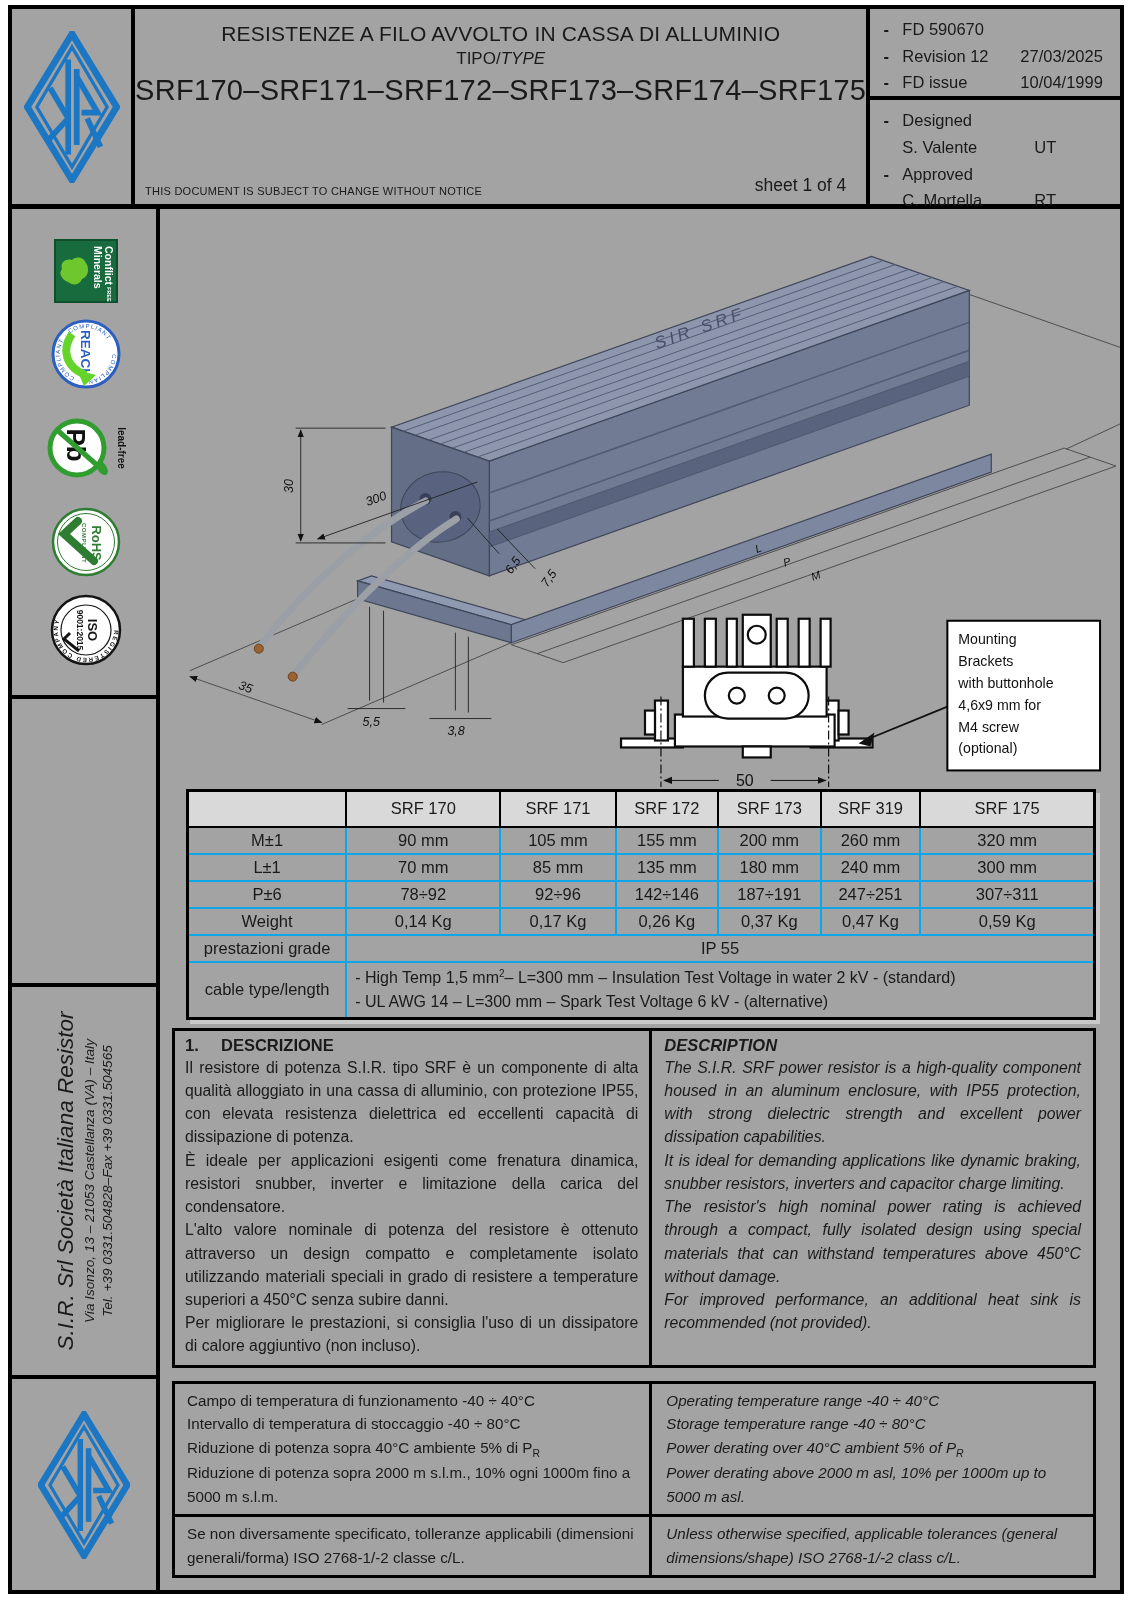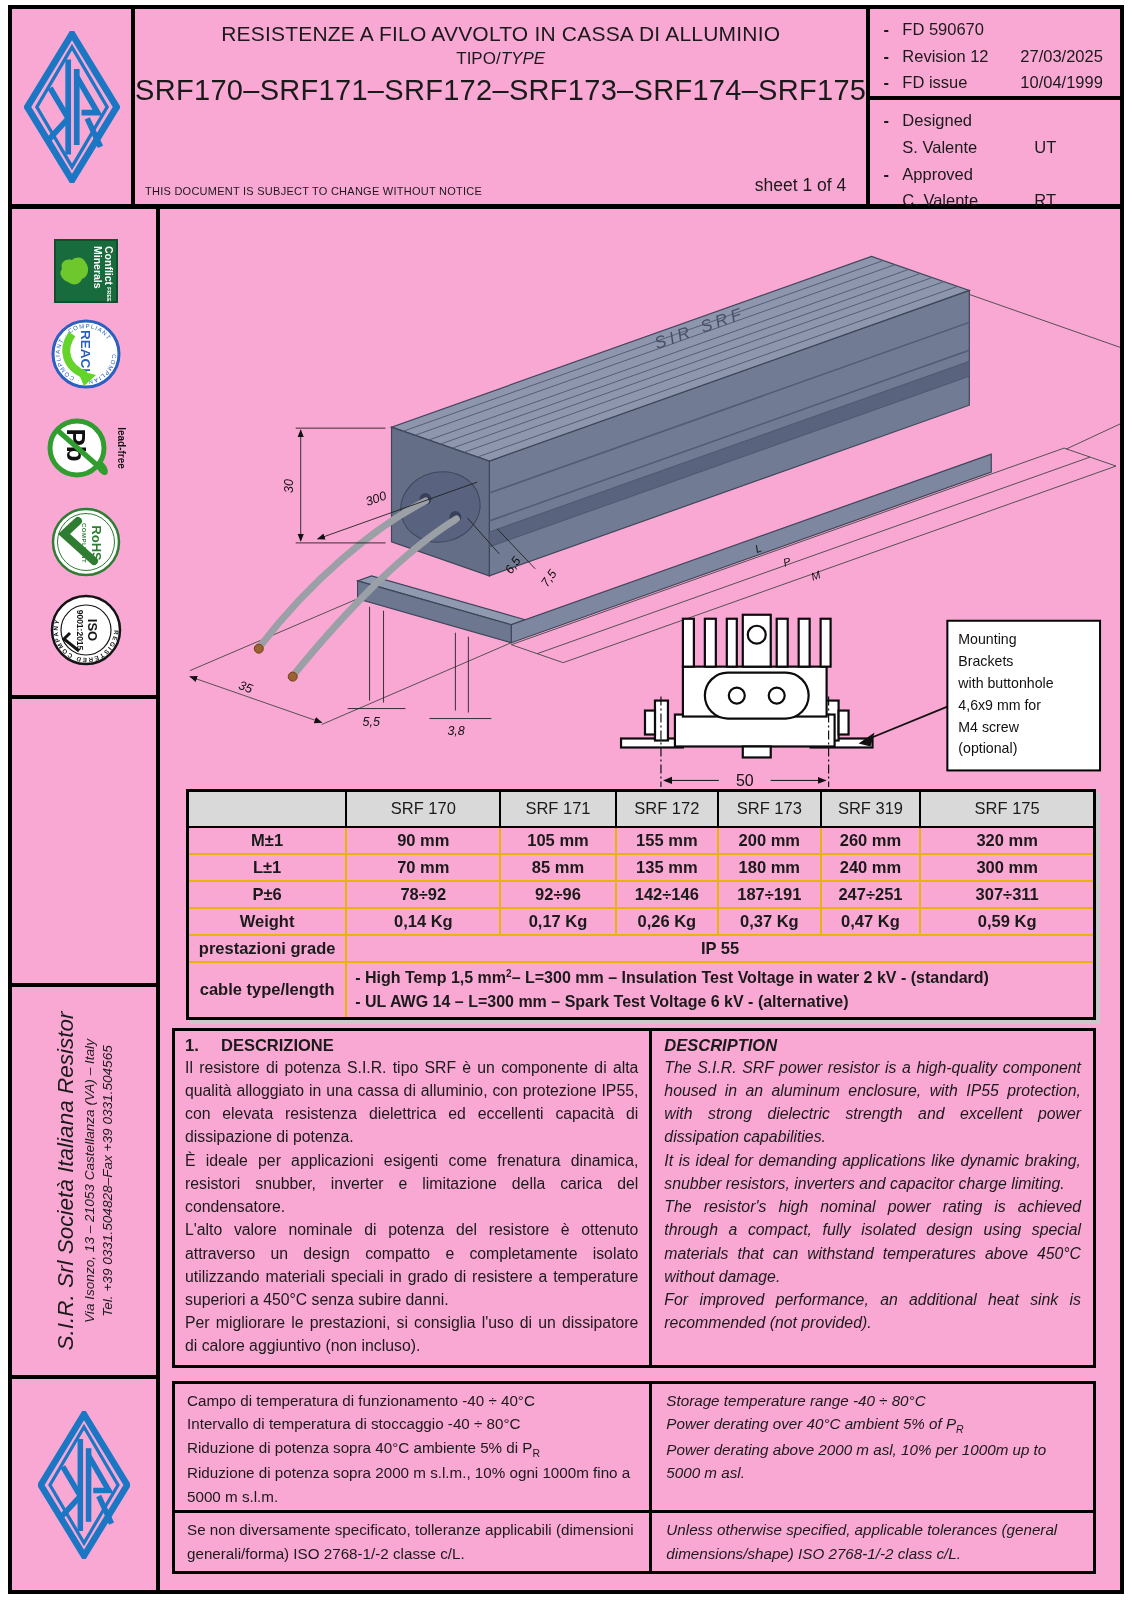--- a/index.html
+++ b/index.html
@@ -1,17 +1,17 @@
 <!DOCTYPE html>
 <html><head>
 <meta charset="utf-8">
 <style>
   * { box-sizing: border-box; margin:0; padding:0; }
   html,body { width:1132px; height:1600px; background:#fff; font-family:"Liberation Sans",sans-serif; color:#1a1a1a; overflow:hidden; }
-  .frame { position:absolute; left:8px; top:5px; width:1116px; height:1589px; border:4px solid #000; display:flex; flex-direction:column; background:#f9a8d4; }
+  .frame { position:absolute; left:8px; top:5px; width:1116px; height:1589px; border:4px solid #000; display:flex; flex-direction:column; background:#a3a3a3; }
 
   
   .header { display:flex; height:200px; border-bottom:5px solid #000; flex:none; }
   .h-logo { width:148px; border-right:4px solid #000; display:flex; align-items:center; justify-content:center; }
   .h-title { flex:1; position:relative; text-align:center; padding-top:13px; }
   .t1 { font-size:21px; letter-spacing:.2px; }
   .t2 { font-size:20px; font-style:italic; margin-top:2px; }
   .t3 { font-size:17px; margin-top:3px; }
   .t3 .it { font-style:italic; }
   .models { font-size:29px; margin-top:5px; letter-spacing:.3px; white-space:nowrap; }
@@ -39,21 +39,21 @@
   .sb-logo-bottom { flex:1; display:flex; align-items:center; justify-content:center; }
 
   .content { flex:1; display:flex; flex-direction:column; min-width:0; }
   .drawing { height:578px; position:relative; flex:none; }
   .drawing svg { position:absolute; inset:0; }
 
   
   .spec-wrap { padding:2px 24px 0 26px; }
   table.spec { width:100%; border-collapse:collapse; border:3px solid #000; box-shadow:4px 4px 0 #c9c9c9; font-size:16.5px; text-align:center; }
   .spec th { background:#d9d9d9; border:2px solid #000; height:36px; font-weight:normal; }
-  .spec td { border:2px solid #eab308; height:27px;font-weight:bold; }
+  .spec td { border:2px solid #0ea5e9; height:27px; }
   .spec td.cablecell { text-align:left; padding:3px 8px; font-size:16px; line-height:1.5; }
   .spec sup { font-size:10px; }
 
   
   .desc-box { margin:8px 24px 0 12px; border:3px solid #000; display:flex; }
   .desc-it { width:52%; border-right:3px solid #000; padding:5px 11px 7px 10px; }
   .desc-en { width:48%; padding:5px 12px 7px 12px; font-style:italic; }
   .desc-head { display:flex; font-weight:bold; font-size:16.5px; margin-bottom:1px; }
   .desc-head .num { width:36px; }
   .dpar { font-size:15.8px; line-height:1.47; text-align:justify; }
@@ -117,21 +117,21 @@
           </div>
         <div class="drow">
             <span class="nm">S. Valente</span>
             <span>UT</span>
           </div>
         <div class="irow">
             <span class="dash">-</span>
             <span>Approved</span>
           </div>
         <div class="drow">
-            <span class="nm">C. Valente</span>
+            <span class="nm">C. Mortella</span>
             <span>RT</span>
           </div>
       </div>
     </div>
   </div>
 
   <div class="main">
 
     <div class="sidebar">
       <div class="sb-logos">
@@ -447,20 +447,21 @@
 
       <div class="cond-box">
         <div class="cond-row">
           <div class="cond-it">
             <div class="cline">Campo di temperatura di funzionamento -40 ÷ 40°C</div>
             <div class="cline">Intervallo di temperatura di stoccaggio -40 ÷ 80°C</div>
             <div class="cline"><span>Riduzione di potenza sopra 40°C ambiente 5% di P</span><sub>R</sub></div>
             <div class="cline">Riduzione di potenza sopra 2000 m s.l.m., 10% ogni 1000m fino a 5000 m s.l.m.</div>
           </div>
           <div class="cond-en">
+            <div class="cline">Operating temperature range -40 ÷ 40°C</div>
             <div class="cline">Storage temperature range -40 ÷ 80°C</div>
             <div class="cline"><span>Power derating over 40°C ambient 5% of P</span><sub>R</sub></div>
             <div class="cline">Power derating above 2000 m asl, 10% per 1000m up to 5000 m asl.</div>
           </div>
         </div>
         <div class="cond-row">
           <div class="cond-it">
             <div class="cline">Se non diversamente specificato, tolleranze applicabili (dimensioni generali/forma) ISO 2768-1/-2 classe c/L.</div>
           </div>
           <div class="cond-en">

